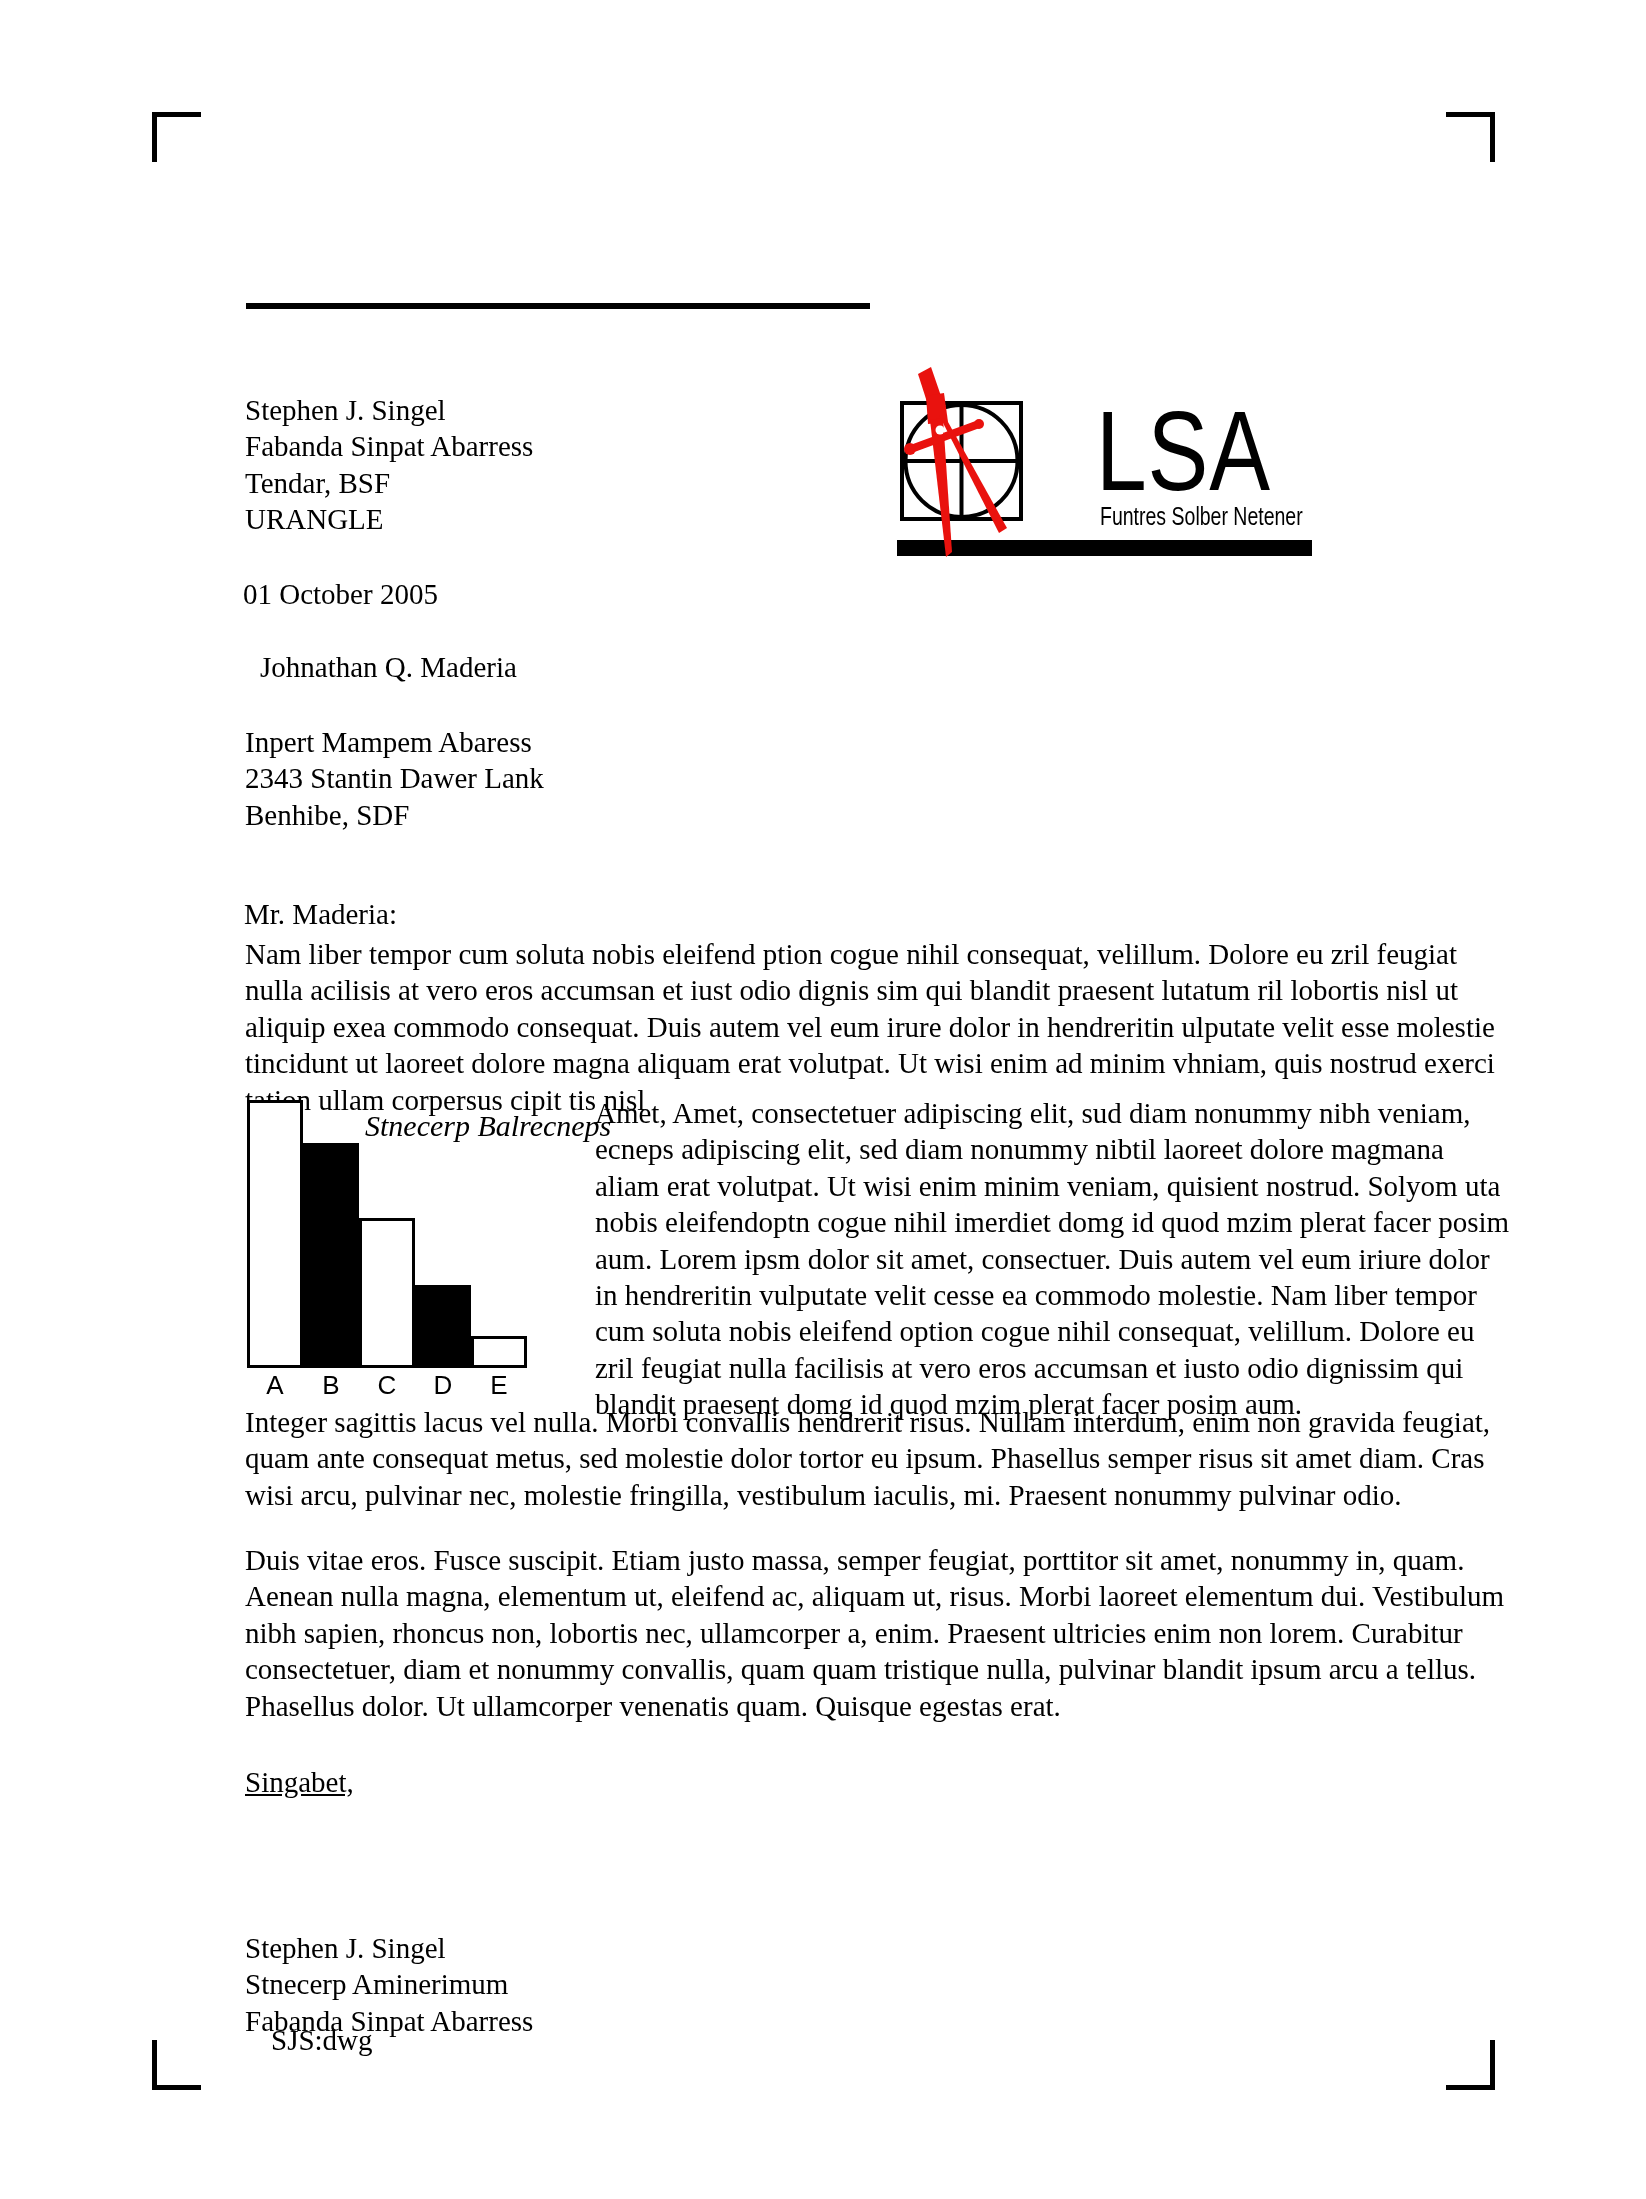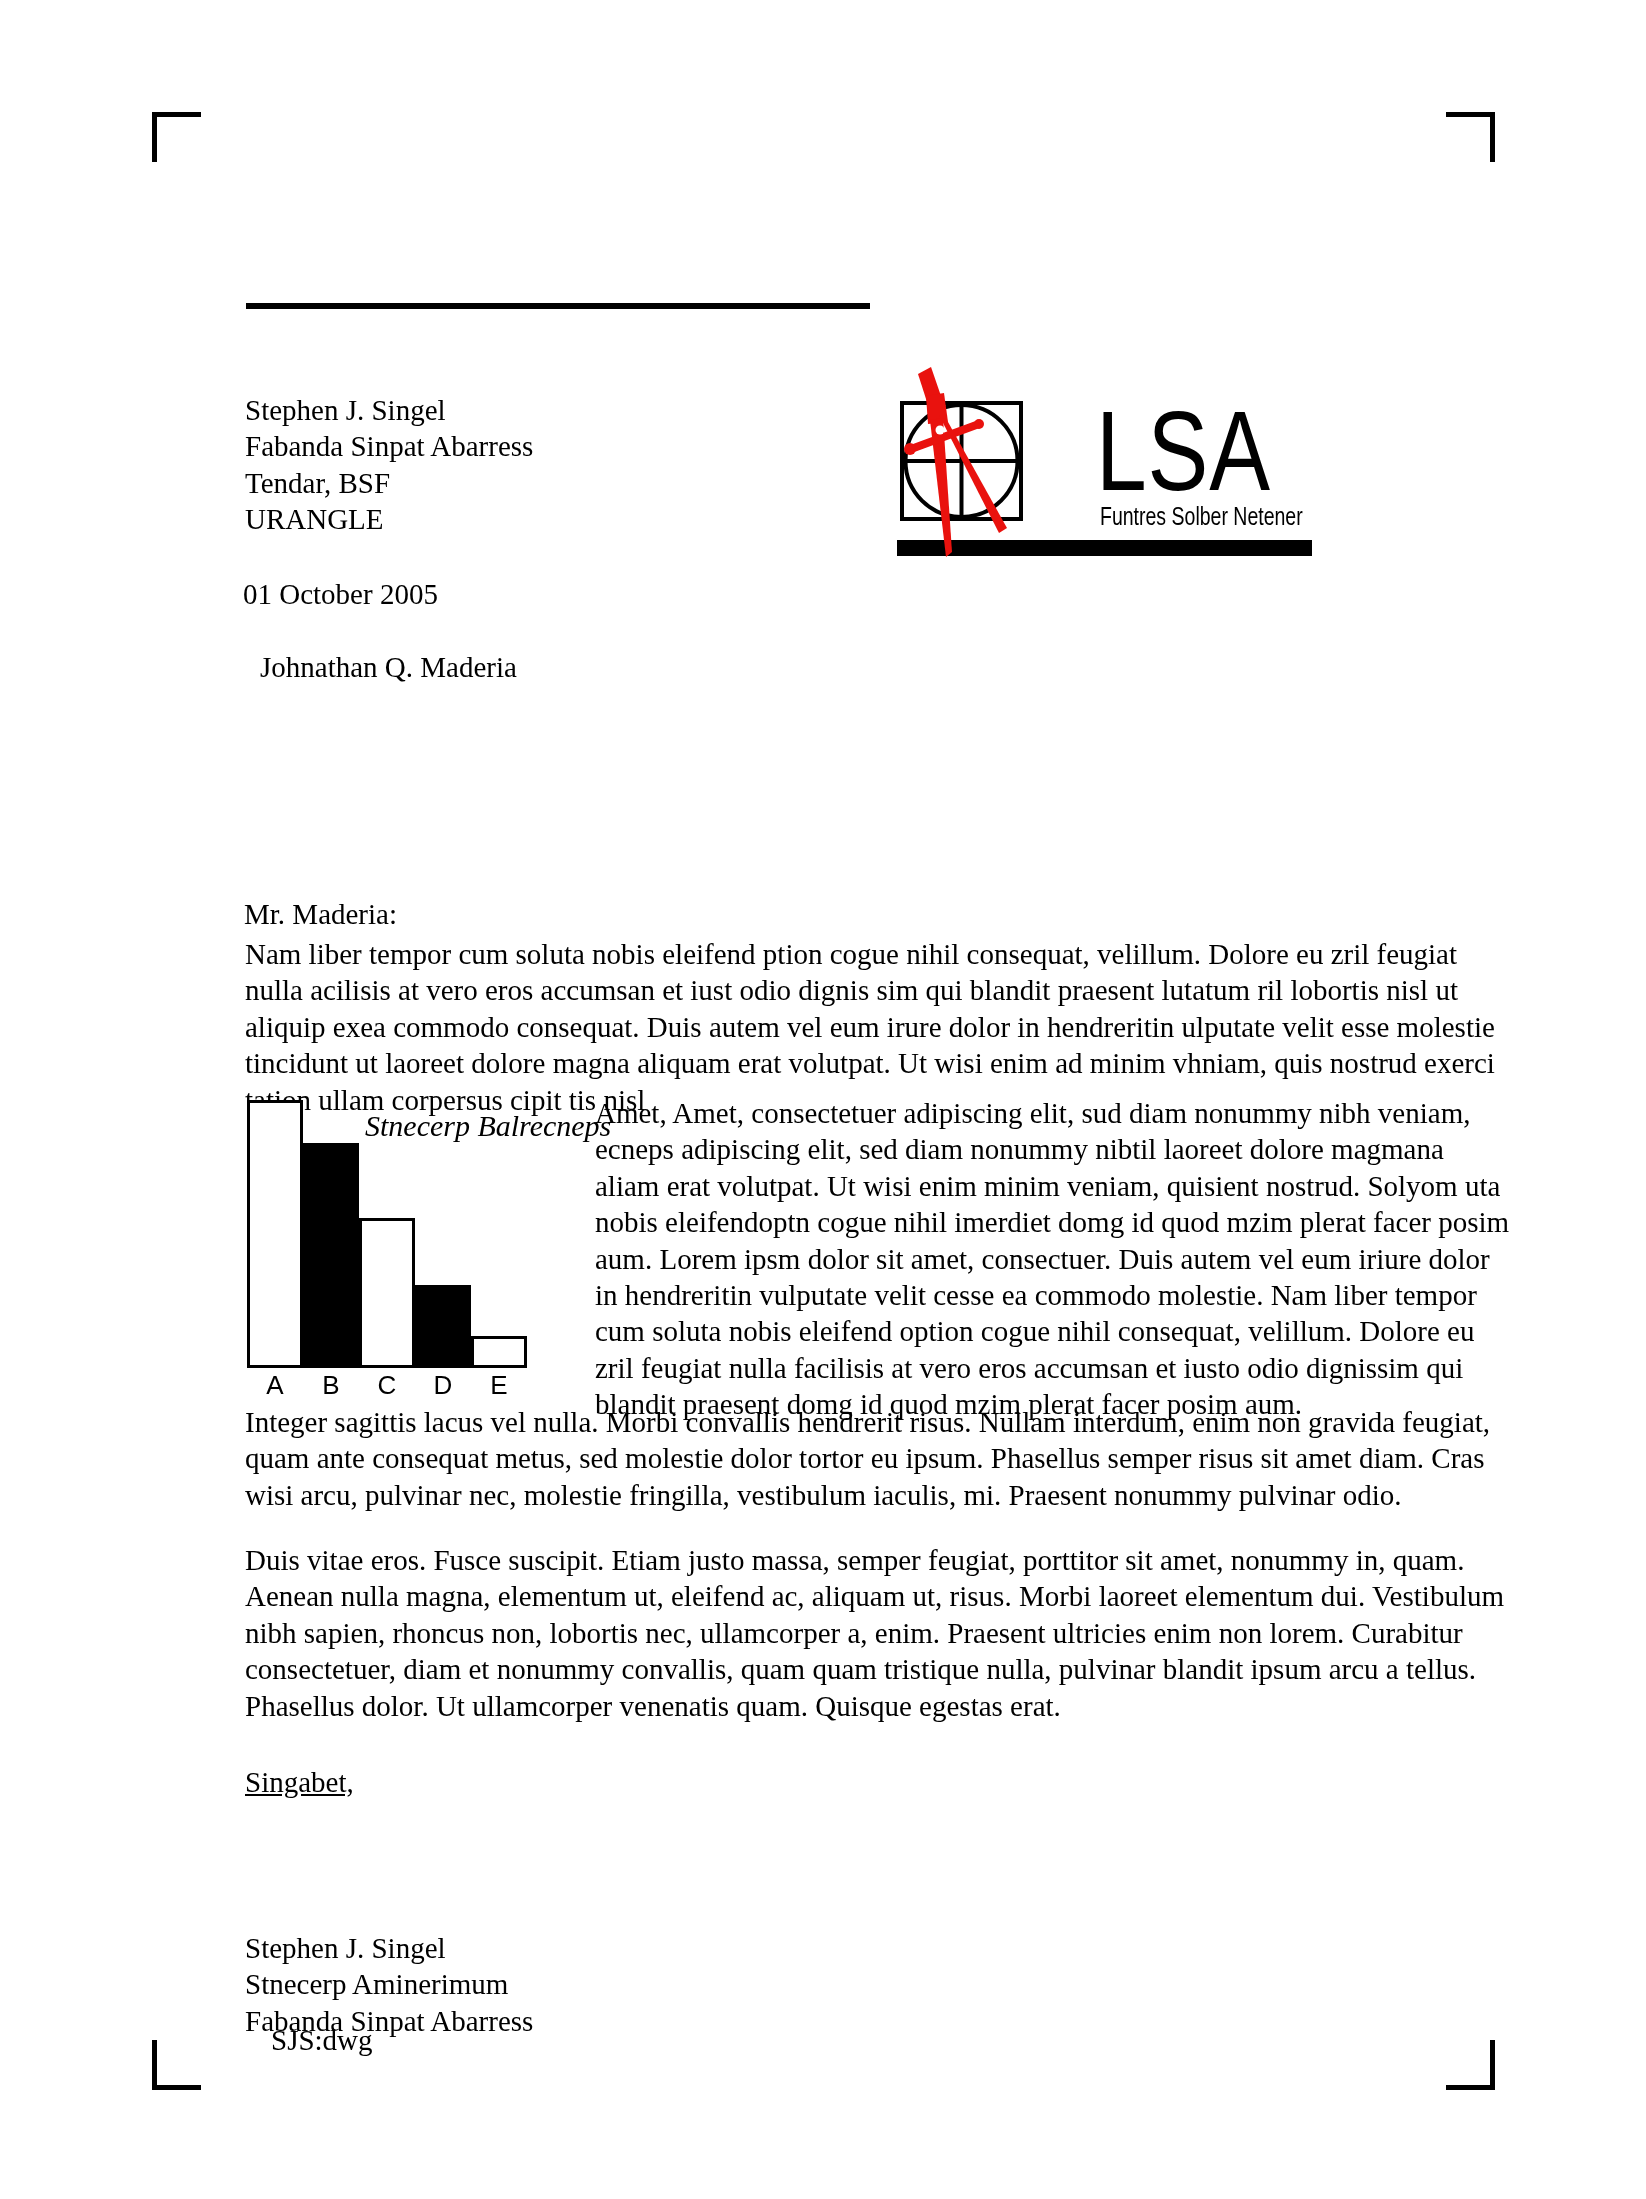--- a/index.html
+++ b/index.html
@@ -97,20 +97,25 @@
       <circle cx="84" cy="64" r="5"></circle>
       <circle cx="45" cy="70" r="4.5" fill="#ffffff"></circle>
     </g>
   </svg>
   <div class="abs logo-acronym">LSA</div>
   <div class="abs logo-tagline">Funtres Solber Netener</div>
 
   <div class="abs date-line txt">01 October 2005</div>
 
   <div class="abs recipient-name txt">Johnathan Q. Maderia</div>
+  <div class="abs recipient-address txt">
+    <div>Inpert Mampem Abaress</div>
+    <div>2343 Stantin Dawer Lank</div>
+    <div>Benhibe, SDF</div>
+  </div>
 
   <div class="abs salutation txt">Mr. Maderia:</div>
 
   <div class="abs para para1 txt">Nam liber tempor cum soluta nobis eleifend ption cogue nihil consequat, velillum.  Dolore eu zril feugiat nulla acilisis at vero eros accumsan et iust odio dignis sim qui blandit praesent lutatum ril lobortis nisl ut aliquip exea commodo consequat. Duis autem vel eum irure dolor in hendreritin ulputate velit esse molestie tincidunt ut laoreet dolore magna aliquam erat volutpat. Ut wisi enim ad minim vhniam, quis nostrud exerci tation ullam corpersus cipit tis nisl</div>
 
   <div class="abs chart-section txt">
     <div class="chart">
       <div class="chart-title">Stnecerp Balrecneps</div>
       <div class="bars">
           <div class="bar" style="height: 268px; background: rgb(255, 255, 255);"></div>

